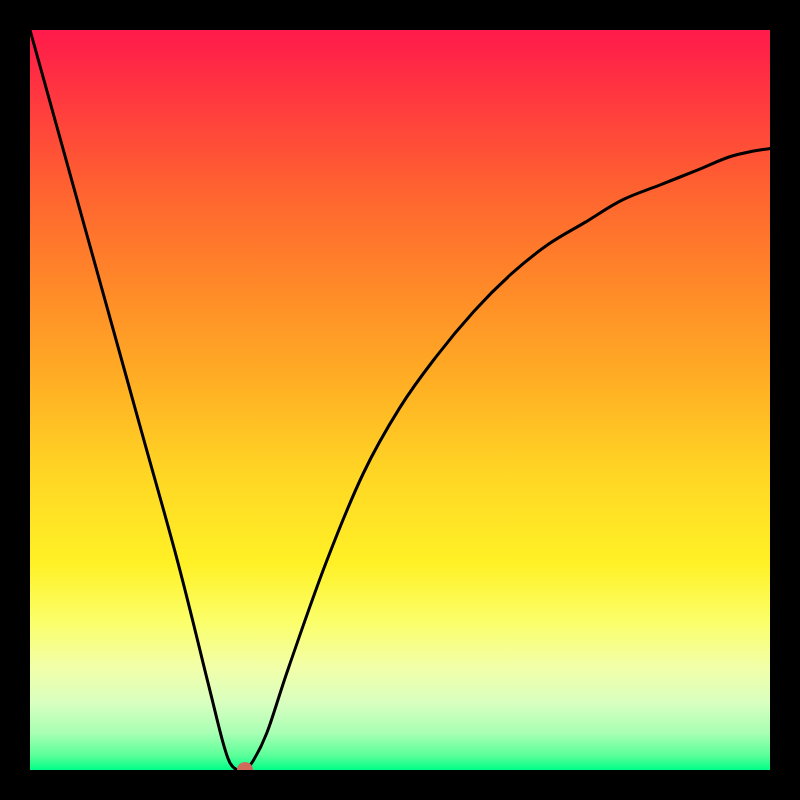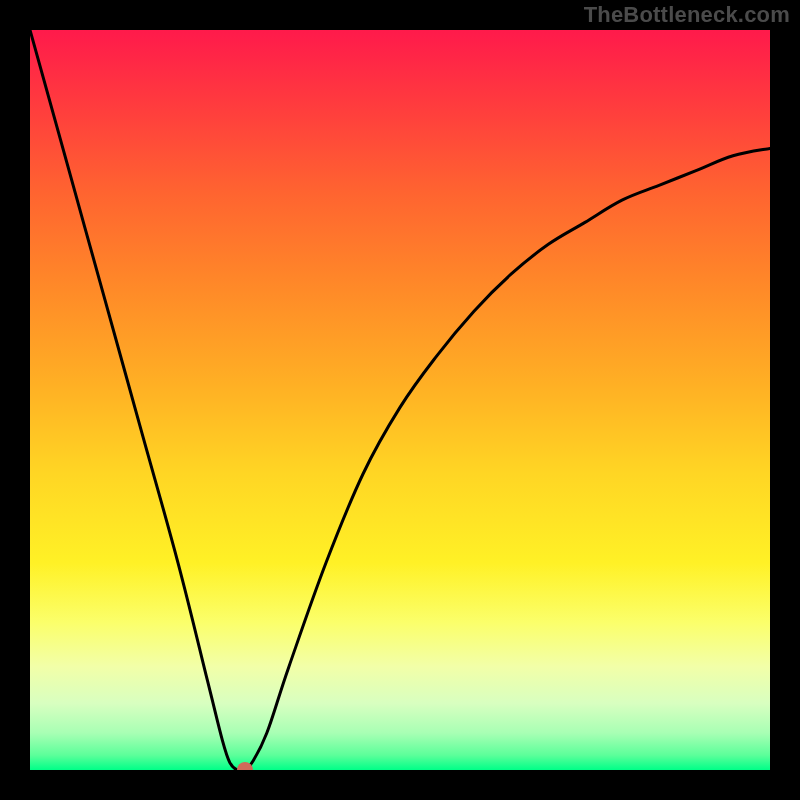--- a/index.html
+++ b/index.html
@@ -71,21 +71,20 @@
     background: #d06a5a;
     transform: translate(-50%, -50%);
     z-index: 3;
   }
 </style>
 </head>
 <body>
 
 <div class="frame">
 
-  <div class="watermark">TheBottleneck.com</div>
 
   <div class="plot-area">
 
     <div class="gradient"></div>
 
     <svg class="curve" viewBox="0 0 740 740" preserveAspectRatio="none">
       <path fill="none" stroke="#000" stroke-width="3" stroke-linejoin="round" stroke-linecap="round" d="M 0.0 0.0 C 6.7 24.0, 23.7 85.2, 37.0 133.2 C 50.3 181.2, 60.7 218.4, 74.0 266.4 C 87.3 314.4, 97.7 351.6, 111.0 399.6 C 124.3 447.6, 136.0 487.5, 148.0 532.8 C 160.0 578.1, 169.6 619.2, 177.6 651.2 C 185.6 683.2, 188.4 695.7, 192.4 710.4 C 196.4 725.1, 197.1 727.3, 199.8 732.6 C 202.5 737.9, 204.5 738.7, 207.2 740.0 C 209.9 741.3, 211.9 741.3, 214.6 740.0 C 217.3 738.7, 218.0 739.3, 222.0 732.6 C 226.0 725.9, 230.1 720.3, 236.8 703.0 C 243.5 685.7, 248.3 667.0, 259.0 636.4 C 269.7 605.8, 282.7 567.4, 296.0 532.8 C 309.3 498.2, 319.7 472.0, 333.0 444.0 C 346.3 416.0, 356.7 398.7, 370.0 377.4 C 383.3 356.1, 393.7 342.9, 407.0 325.6 C 420.3 308.3, 430.7 295.9, 444.0 281.2 C 457.3 266.5, 467.7 256.2, 481.0 244.2 C 494.3 232.2, 504.7 223.9, 518.0 214.6 C 531.3 205.3, 541.7 200.4, 555.0 192.4 C 568.3 184.4, 578.7 176.9, 592.0 170.2 C 605.3 163.5, 615.7 160.7, 629.0 155.4 C 642.3 150.1, 652.7 145.9, 666.0 140.6 C 679.3 135.3, 689.7 129.8, 703.0 125.8 C 716.3 121.8, 733.3 119.7, 740.0 118.4"></path>
     </svg>
 
     <div class="marker" style="left: 214.6px; top: 740px;"></div>

